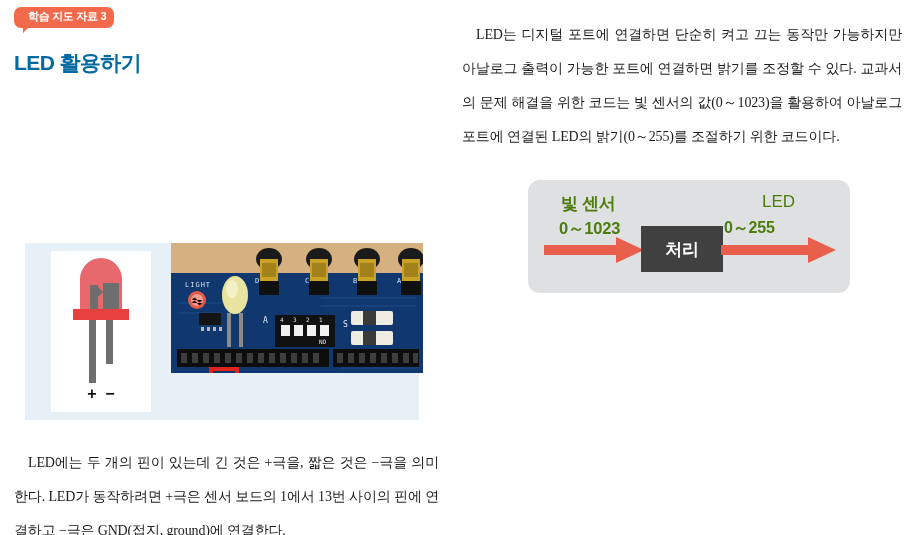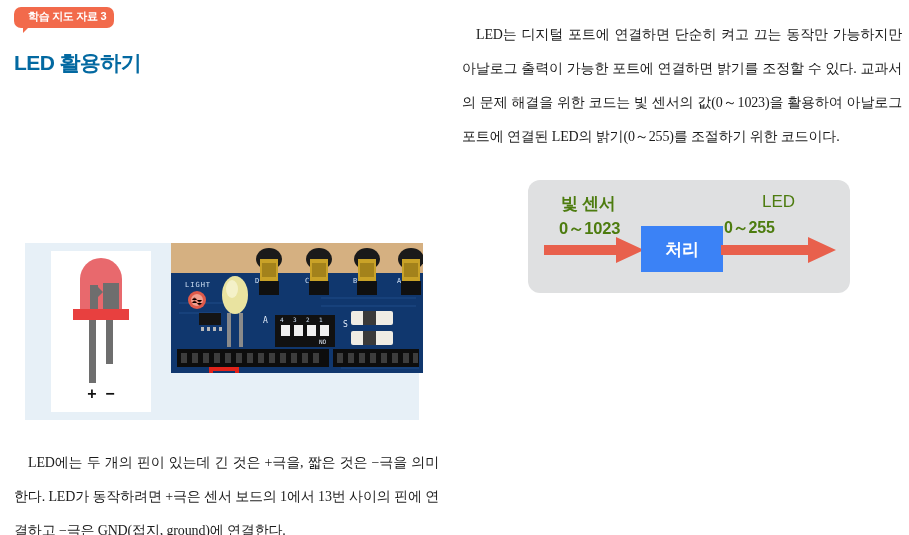--- a/index.html
+++ b/index.html
@@ -169,21 +169,21 @@
     left: 196px; top: 38px;
     font-size: 16px; font-weight: bold;
     letter-spacing: -0.2px;
   }
   #process-box {
     position: absolute;
     left: 113px;
     top: 46px;
     width: 82px;
     height: 46px;
-    background: #3b82f6;
+    background: #404040;
     display: flex;
     align-items: center;
     justify-content: center;
   }
   #process-label {
     font-family: "Liberation Sans", "DejaVu Sans", sans-serif;
     font-size: 17px;
     font-weight: bold;
     color: #ffffff;
     letter-spacing: -0.3px;

